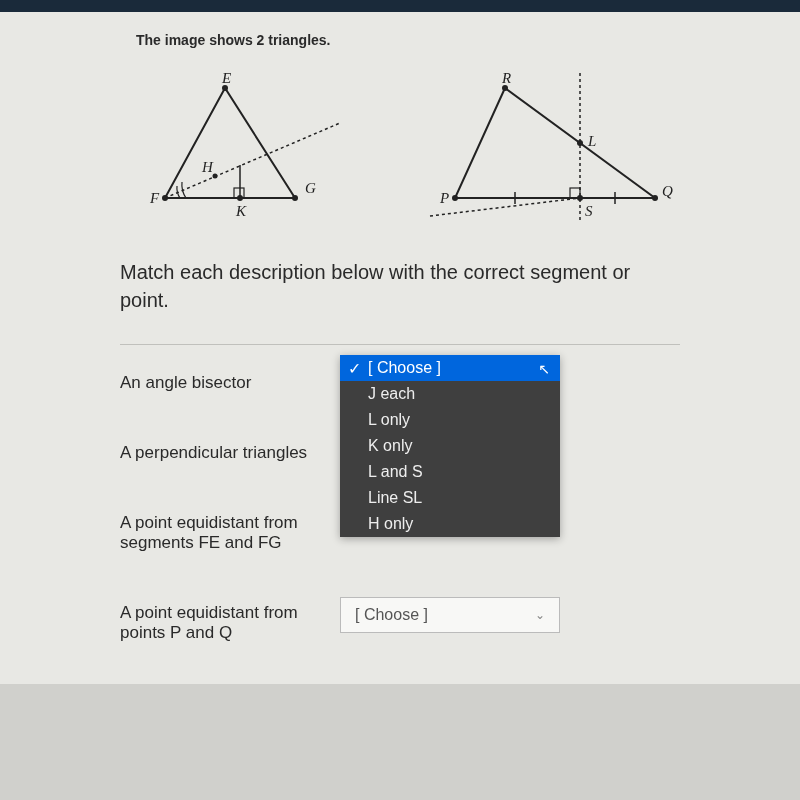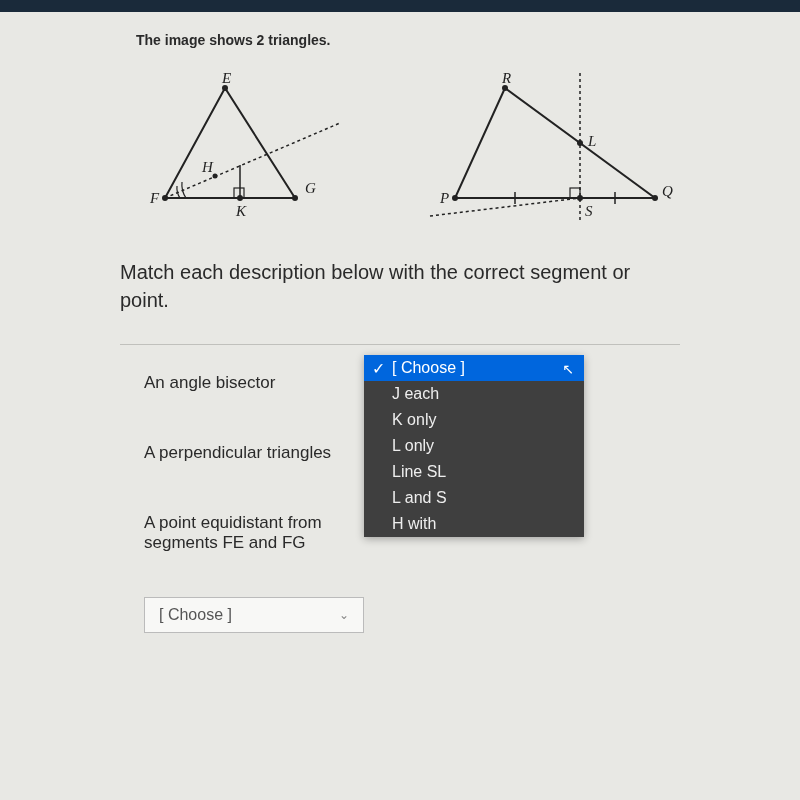--- a/index.html
+++ b/index.html
@@ -10,21 +10,21 @@
       height: 800px;
       overflow: hidden;
     }
     .screen-border {
       background: #1a2a3a;
       height: 12px;
     }
     .content {
       background: #e8e8e4;
       padding: 0;
-      height: 788px;
+      height: 672px;
       position: relative;
     }
     .intro-text {
       font-size: 14px;
       font-weight: bold;
       color: #2a2a2a;
       padding: 20px 0 10px 136px;
     }
     .diagrams {
       display: flex;
@@ -44,21 +44,20 @@
     }
     .divider {
       border-top: 1px solid #c0c0bc;
       margin: 0 120px;
     }
     .match-row {
       display: flex;
       align-items: flex-start;
       padding: 22px 120px;
       position: relative;
-      margin-left: 24px;
     }
     .match-label {
       font-size: 17px;
       color: #2a2a2a;
       width: 220px;
       padding-top: 6px;
     }
     .dropdown-closed {
       border: 1px solid #bbb;
       background: #f8f8f6;
@@ -166,36 +165,37 @@
   <div class="divider"></div>
 
   <div class="match-row">
     <div class="match-label">An angle bisector</div>
     <div class="dropdown-open">
       <div class="dropdown-option selected">
         <span>[ Choose ]</span>
         <span class="cursor-arrow">↖</span>
       </div>
       <div class="dropdown-option">J each</div>
+      <div class="dropdown-option">L only</div>
       <div class="dropdown-option">K only</div>
-      <div class="dropdown-option">L only</div>
+      <div class="dropdown-option">L and S</div>
       <div class="dropdown-option">Line SL</div>
-      <div class="dropdown-option">L and S</div>
-      <div class="dropdown-option">H with</div>
+      <div class="dropdown-option">H only</div>
     </div>
   </div>
 
   <div class="match-row">
     <div class="match-label">A perpendicular triangles</div>
   </div>
 
   <div class="match-row">
     <div class="match-label">A point equidistant from segments FE and FG</div>
   </div>
 
   <div class="match-row">
+    <div class="match-label">A point equidistant from points P and Q</div>
     <div class="dropdown-closed">
       <span>[ Choose ]</span>
       <span class="chevron">⌄</span>
     </div>
   </div>
 
 </div>
 
 </body></html>

